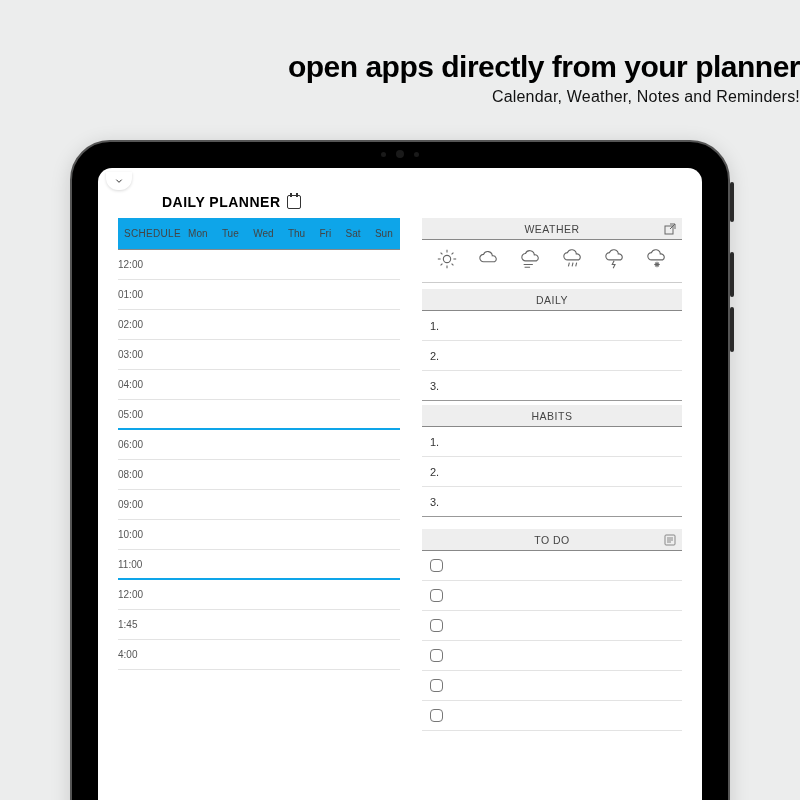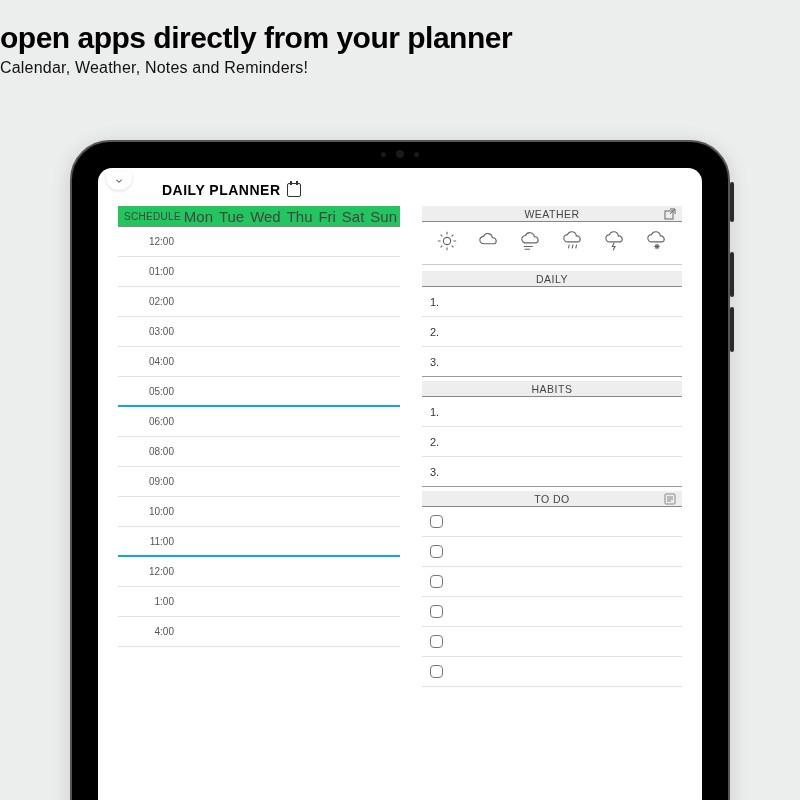--- a/index.html
+++ b/index.html
@@ -5,22 +5,22 @@
   * { box-sizing: border-box; margin: 0; padding: 0; }
   body {
     background: #eceded;
     font-family: -apple-system, BlinkMacSystemFont, "Segoe UI", Arial, sans-serif;
     width: 800px;
     height: 800px;
     overflow: hidden;
     position: relative;
   }
   .hero {
-    text-align: left;
-    padding-top: 21px;
+    text-align: right;
+    padding-top: 50px;
   }
   .hero h1 {
     font-size: 30px;
     font-weight: 700;
     letter-spacing: -0.5px;
     color: #000;
   }
   .hero p {
     font-size: 16px;
     color: #111;
@@ -82,21 +82,21 @@
     align-items: center;
     justify-content: center;
     font-size: 12px;
     color: #333;
     z-index: 5;
   }
   .title-row {
     display: flex;
     align-items: center;
     gap: 6px;
-    margin-top: 0;
+    margin-top: 12px;
     margin-bottom: 8px;
     padding-left: 44px;
   }
   .title-row h2 {
     font-size: 14px;
     font-weight: 700;
     letter-spacing: 0.5px;
     color: #000;
   }
   .cal-icon {
@@ -115,56 +115,56 @@
     gap: 22px;
   }
   .left { flex: 0 0 50%; }
   .right { flex: 1; }
 
   .header-bar {
     background: #eee;
     display: flex;
     align-items: center;
     justify-content: center;
-    height: 16px;
+    height: 22px;
     font-size: 10.5px;
     letter-spacing: 0.5px;
     color: #444;
     position: relative;
     border-bottom: 1px solid #888;
   }
   .sched-bar {
-    background: #22c55e;
-    display: flex;
-    align-items: center;
-    height: 21px;
+    background: #0ea5e9;
+    display: flex;
+    align-items: center;
+    height: 32px;
     font-size: 10px;
     color: #444;
     border-bottom: 1px solid #888;
   }
   .sched-bar .label {
     flex: 0 0 56px;
     padding-left: 6px;
     letter-spacing: 0.3px;
   }
   .sched-bar .days {
     flex: 1;
     display: flex;
     justify-content: space-around;
-    font-size: 15px;
+    font-size: 10px;
   }
   .time-row {
     display: flex;
     align-items: center;
     height: 30px;
     border-bottom: 1px solid #e3e3e3;
   }
   .time-row .time {
     flex: 0 0 56px;
-    text-align: right;
+    text-align: left;
     font-size: 10px;
     color: #555;
   }
   .time-row.thick { border-bottom: 2px solid #0ea5e9; }
 
   .weather-row {
     display: flex;
     justify-content: space-around;
     padding: 8px 4px 12px;
     border-bottom: 1px solid #ccc;
@@ -271,21 +271,21 @@
             <div class="time-row">
               <div class="time">10:00</div>
             </div>
             <div class="time-row thick">
               <div class="time">11:00</div>
             </div>
             <div class="time-row">
               <div class="time">12:00</div>
             </div>
             <div class="time-row">
-              <div class="time">1:00</div>
+              <div class="time">1:45</div>
             </div>
             <div class="time-row">
               <div class="time">4:00</div>
             </div>
           </div>
       </div>
 
       <div class="right">
         <div class="header-bar">
           <span>WEATHER</span>
@@ -357,21 +357,21 @@
         <div class="list-row">
             <span>1.</span>
           </div>
         <div class="list-row">
             <span>2.</span>
           </div>
         <div class="list-row last">
             <span>3.</span>
           </div>
 
-        <div class="header-bar" style="margin-top:4px">
+        <div class="header-bar" style="margin-top:12px">
           <span>TO DO</span>
           <svg class="open-icon" viewBox="0 0 12 12">
             <rect x="1" y="1" width="10" height="10" rx="1" fill="none" stroke="#888" stroke-width="1"></rect>
             <line x1="3" y1="4" x2="9" y2="4" stroke="#888"></line>
               <line x1="3" y1="6" x2="9" y2="6" stroke="#888"></line>
               <line x1="3" y1="8" x2="7" y2="8" stroke="#888"></line>
           </svg>
         </div>
         <div id="todo-rows">
             <div class="list-row">

